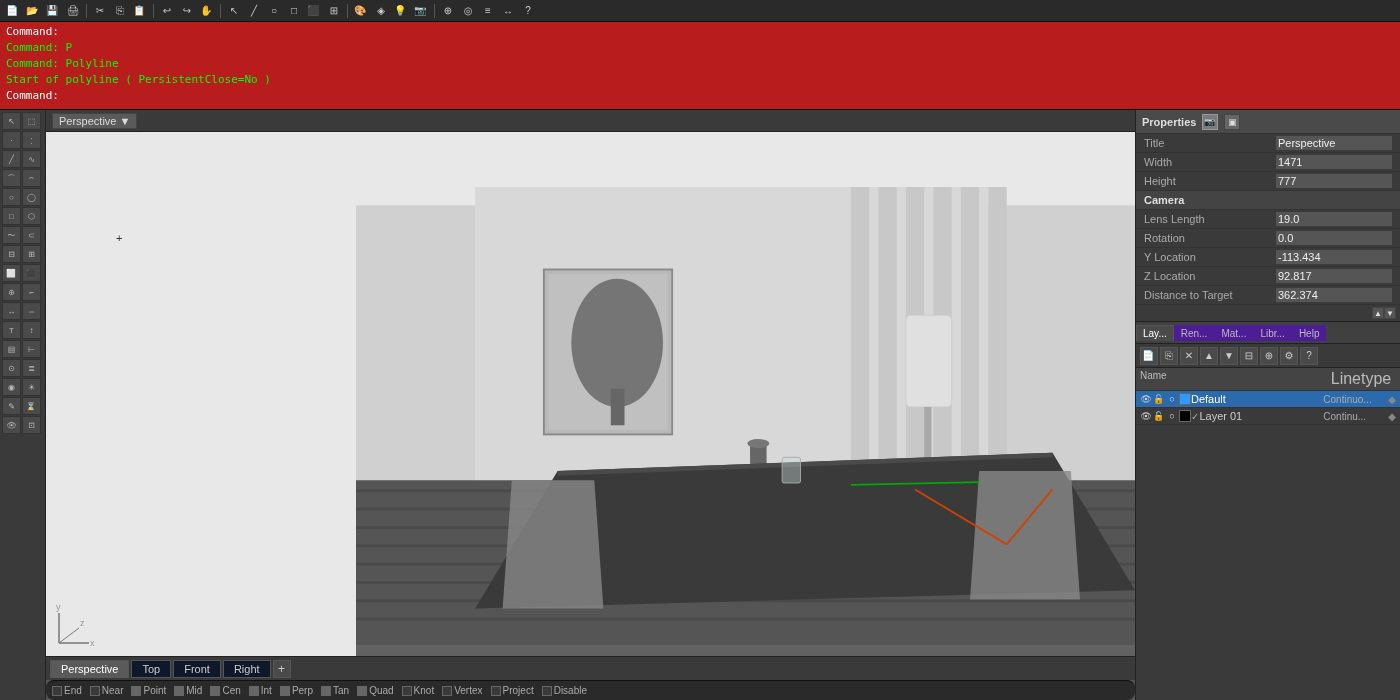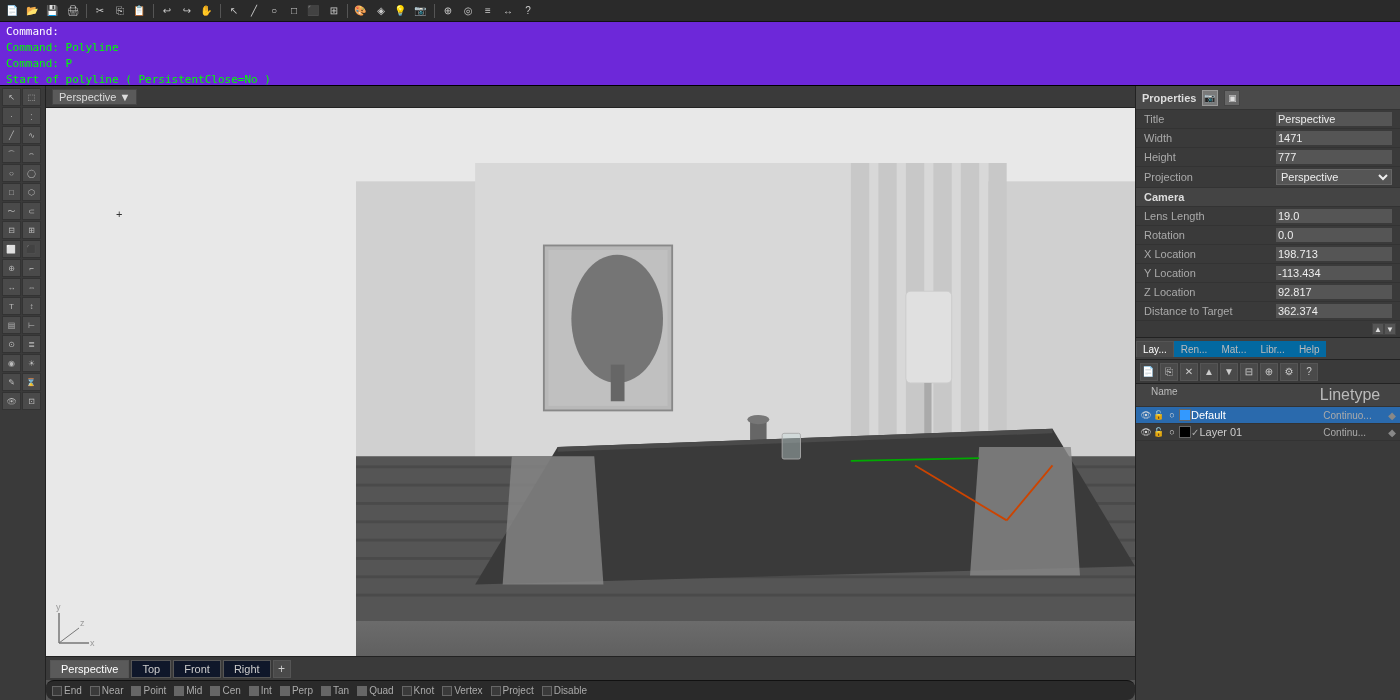--- a/index.html
+++ b/index.html
@@ -33,22 +33,22 @@
       align-items: center;
       justify-content: center;
       font-size: 10px;
       color: #ccc;
       cursor: pointer;
     }
     .tb-sep { width: 1px; height: 14px; background: #555; margin: 0 2px; }
 
     
     #cmdbar {
-      height: 64px;
-      background: #6d28d9;
+      height: 88px;
+      background: #b91c1c;
       padding: 2px 6px;
       flex-shrink: 0;
       border-bottom: 1px solid #000;
     }
     .cmd-line {
       font-size: 11px;
       line-height: 16px;
       color: #00ff00;
       font-family: monospace;
     }
@@ -336,21 +336,21 @@
       align-items: center;
       border-bottom: 1px solid #222;
     }
     .layers-tab {
       padding: 2px 6px;
       font-size: 10px;
       color: #bbb;
       cursor: pointer;
       border: 1px solid transparent;
       border-bottom: none;
-      background: #0369a1;
+      background: #4c1d95;
     }
     .layers-tab.active {
       background: #4a4a4a;
       color: #fff;
       border-color: #555;
     }
     #layers-toolbar {
       height: 24px;
       background: #3a3a3a;
       display: flex;
@@ -368,21 +368,21 @@
       display: flex;
       align-items: center;
       justify-content: center;
       font-size: 10px;
       cursor: pointer;
     }
     #layers-header {
       display: flex;
       background: #444;
       border-bottom: 1px solid #333;
-      padding: 2px 15px;
+      padding: 2px 4px;
     }
     .layers-col-name {
       flex: 1;
       font-size: 10px;
       color: #bbb;
     }
     .layers-col-lt {
       width: 70px;
       font-size: 16px;
       color: #bbb;
@@ -485,22 +485,22 @@
   <span class="tb-sep"></span>
   <span class="tb-icon">⊕</span>
   <span class="tb-icon">◎</span>
   <span class="tb-icon">≡</span>
   <span class="tb-icon">↔</span>
   <span class="tb-icon">?</span>
 </div>
 
 <div id="cmdbar">
   <div class="cmd-line white">Command:</div>
+  <div class="cmd-line green">Command: P</div>
   <div class="cmd-line green">Command: Polyline</div>
-  <div class="cmd-line green">Command: P</div>
   <div class="cmd-line green">Start of polyline ( PersistentClose=No )</div>
   <div class="cmd-line white">Command:</div>
 </div>
 
 <div id="main-area">
 
   <div id="left-panel">
 
     <div class="tool-row">
       <div class="tool-half">↖</div>
@@ -741,51 +741,35 @@
             <td>
               <input class="prop-val-input" value="1471" style="">
             </td>
           </tr>
           <tr>
             <td>Height</td>
             <td>
               <input class="prop-val-input" value="777" style="">
             </td>
           </tr>
-          <tr>
-            <td>Projection</td>
-            <td>
-              <select class="prop-select">
-                <option>Perspective</option>
-                <option>Parallel</option>
-                <option>Two-Point</option>
-              </select>
-            </td>
-          </tr>
         </tbody>
           </table>
         <div class="section-header">Camera</div>
         <table class="prop-table">
           <tbody>
               <tr>
             <td>Lens Length</td>
             <td>
               <input class="prop-val-input" value="19.0" style="">
             </td>
           </tr>
           <tr>
             <td>Rotation</td>
             <td>
               <input class="prop-val-input" value="0.0" style="">
-            </td>
-          </tr>
-          <tr>
-            <td>X Location</td>
-            <td>
-              <input class="prop-val-input" value="198.713" style="">
             </td>
           </tr>
           <tr>
             <td>Y Location</td>
             <td>
               <input class="prop-val-input" value="-113.434" style="">
             </td>
           </tr>
           <tr>
             <td>Z Location</td>

